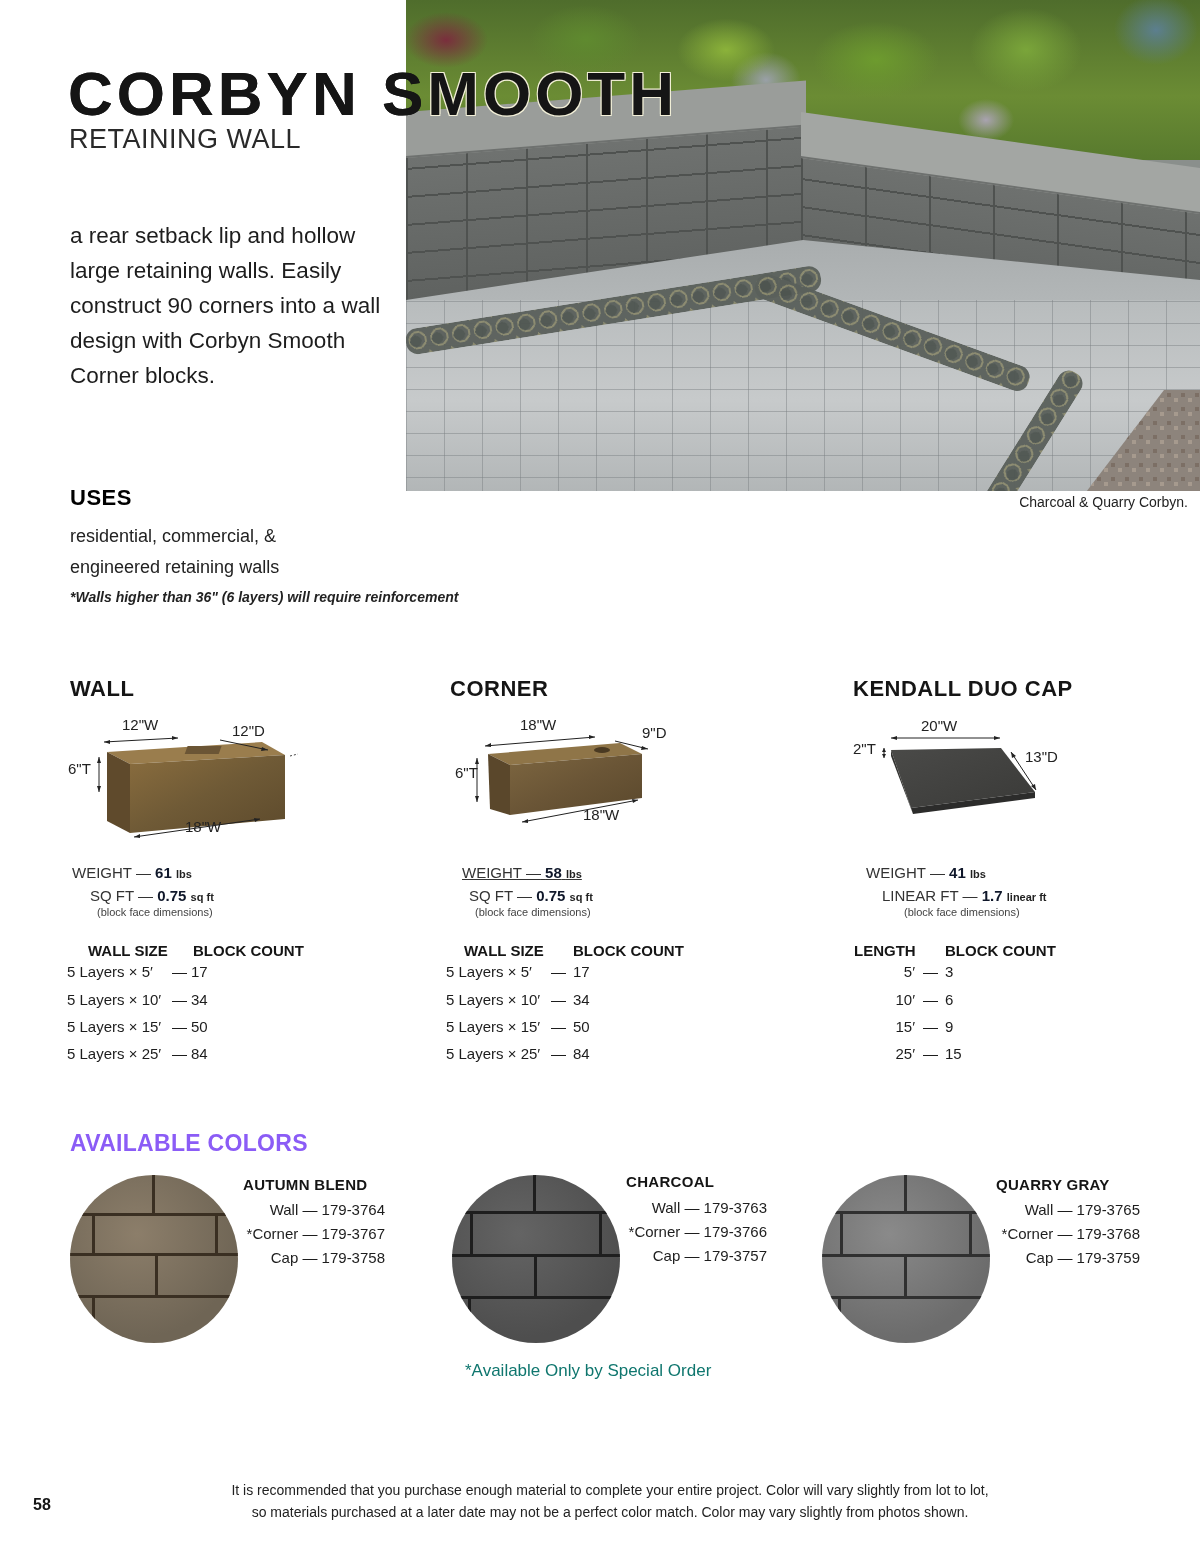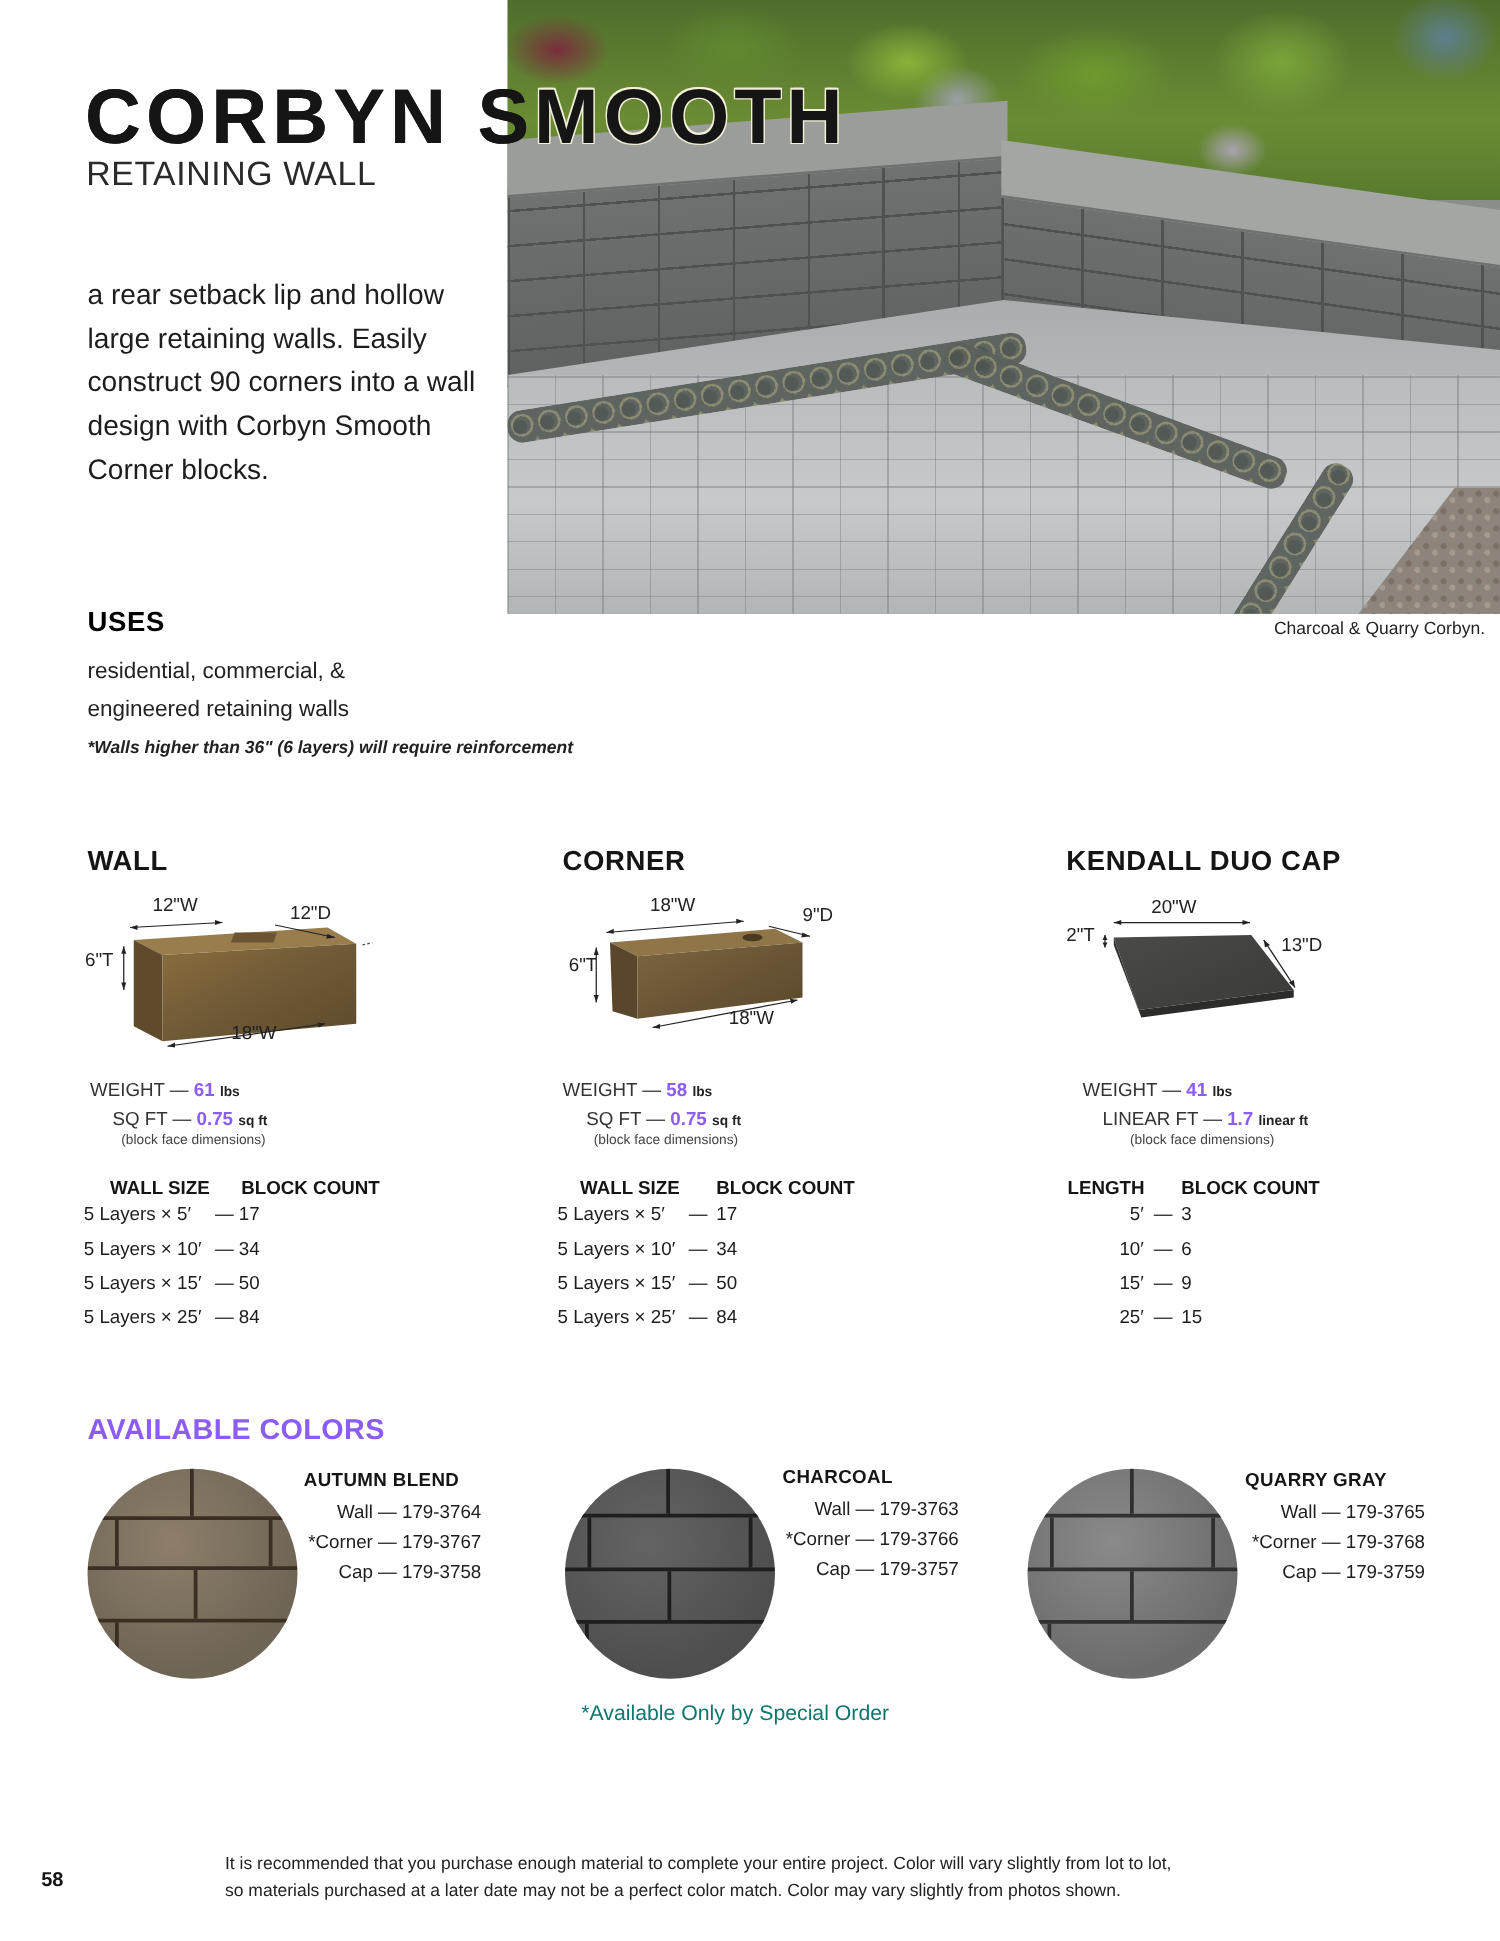--- a/index.html
+++ b/index.html
@@ -127,21 +127,21 @@
     font-family: "Liberation Sans", sans-serif; font-weight: 700; font-size: 22px;
     letter-spacing: 0.5px; color: #151515; position: absolute; top: 0; left: 0; white-space: nowrap;
   }
   .diagram { position: absolute; left: 0; top: 36px; width: 300px; height: 120px; }
   .dim {
     position: absolute; font-family: "Liberation Sans", sans-serif; font-size: 15px; color: #222;
     white-space: nowrap;
   }
   .specs { position: absolute; top: 188px; left: 0; width: 300px; font-family: "Liberation Sans", sans-serif; color: #333; }
   .spec-line { position: absolute; white-space: nowrap; font-size: 15px; }
-  .spec-line .val { font-weight: 700; color: #8b5cf6; font-size: 15px; }
+  .spec-line .val { font-weight: 700; color: #0f172a; font-size: 15px; }
   .spec-line .unit { font-size: 11px; font-weight: 700; color: #222; }
   .spec-note { position: absolute; white-space: nowrap; font-size: 11px; color: #444; }
 
   .tbl-head { position: absolute; top: 266px; font-family: "Liberation Sans", sans-serif;
     font-weight: 700; font-size: 15px; color: #151515; white-space: nowrap; }
   .tbl-row { position: absolute; font-family: "Liberation Sans", sans-serif; font-size: 15px; color: #1d1d1d; white-space: nowrap; }
   .tbl-row span { position: absolute; white-space: nowrap; }
 
   
   .colors-heading {
@@ -161,21 +161,21 @@
   .sku {
     position: absolute; font-family: "Liberation Sans", sans-serif; font-size: 15px; color: #1d1d1d;
     white-space: nowrap; text-align: right;
   }
   .special {
     position: absolute; left: 465px; top: 1361px; font-family: "Liberation Sans", sans-serif;
     font-size: 17px; color: #0f766e;
   }
 
   .footer-note {
-    position: absolute; left: 180px; top: 1479px; width: 860px; text-align: left;
+    position: absolute; left: 180px; top: 1479px; width: 860px; text-align: center;
     font-family: "Liberation Sans", sans-serif; font-size: 14px; line-height: 22px; color: #222;
   }
   .page-num {
     position: absolute; left: 33px; top: 1496px; font-family: "Liberation Sans", sans-serif;
     font-weight: 700; font-size: 16px; color: #151515;
   }
 </style>
 </head>
 <body>
 
@@ -309,21 +309,21 @@
       <line x1="72" y1="110" x2="188" y2="88" stroke="#222" stroke-width="1"></line>
       <polygon points="72,110 78,107 78,111" fill="#222"></polygon>
         <polygon points="188,88 182,87 183,91" fill="#222"></polygon>
     </svg>
     <span class="dim" style="left:70px;top:4px;">18"W</span>
     <span class="dim" style="left:192px;top:12px;">9"D</span>
     <span class="dim" style="left:5px;top:52px;">6"T</span>
     <span class="dim" style="left:133px;top:94px;">18"W</span>
   </div>
   <div class="specs">
-    <div class="spec-line" style="left:0;top:0;">
+    <div class="spec-line" style="left:12px;top:0;text-decoration:underline;">
       <span>WEIGHT —</span>
       <span class="val">58</span>
       <span class="unit">lbs</span>
     </div>
     <div class="spec-line" style="left:19px;top:23px;">
       <span>SQ FT —</span>
       <span class="val">0.75</span>
       <span class="unit">sq ft</span>
     </div>
     <div class="spec-note" style="left:25px;top:42px;">(block face dimensions)</div>

